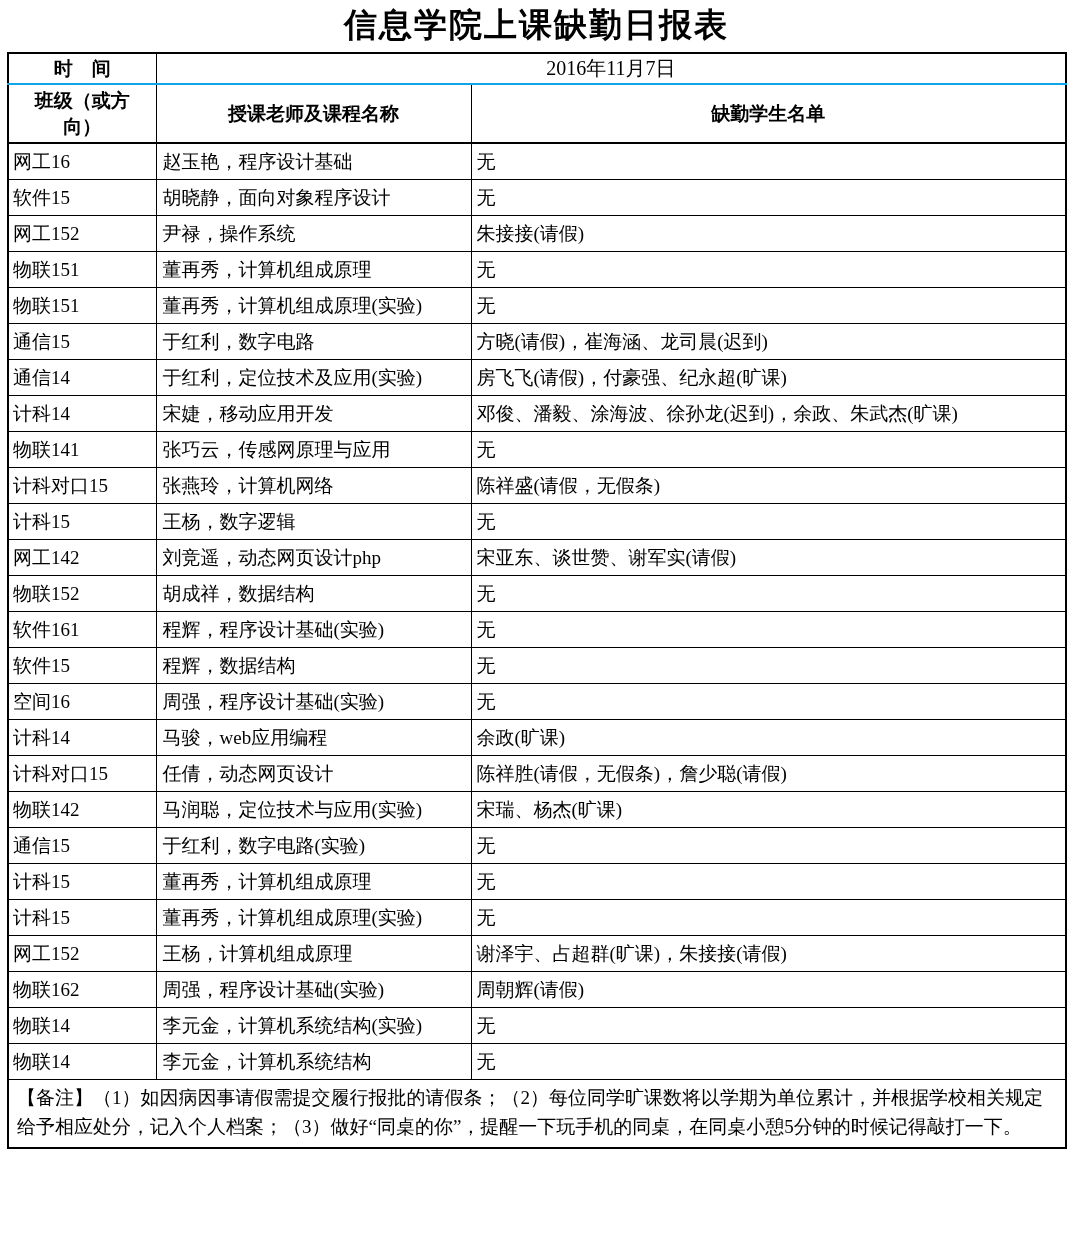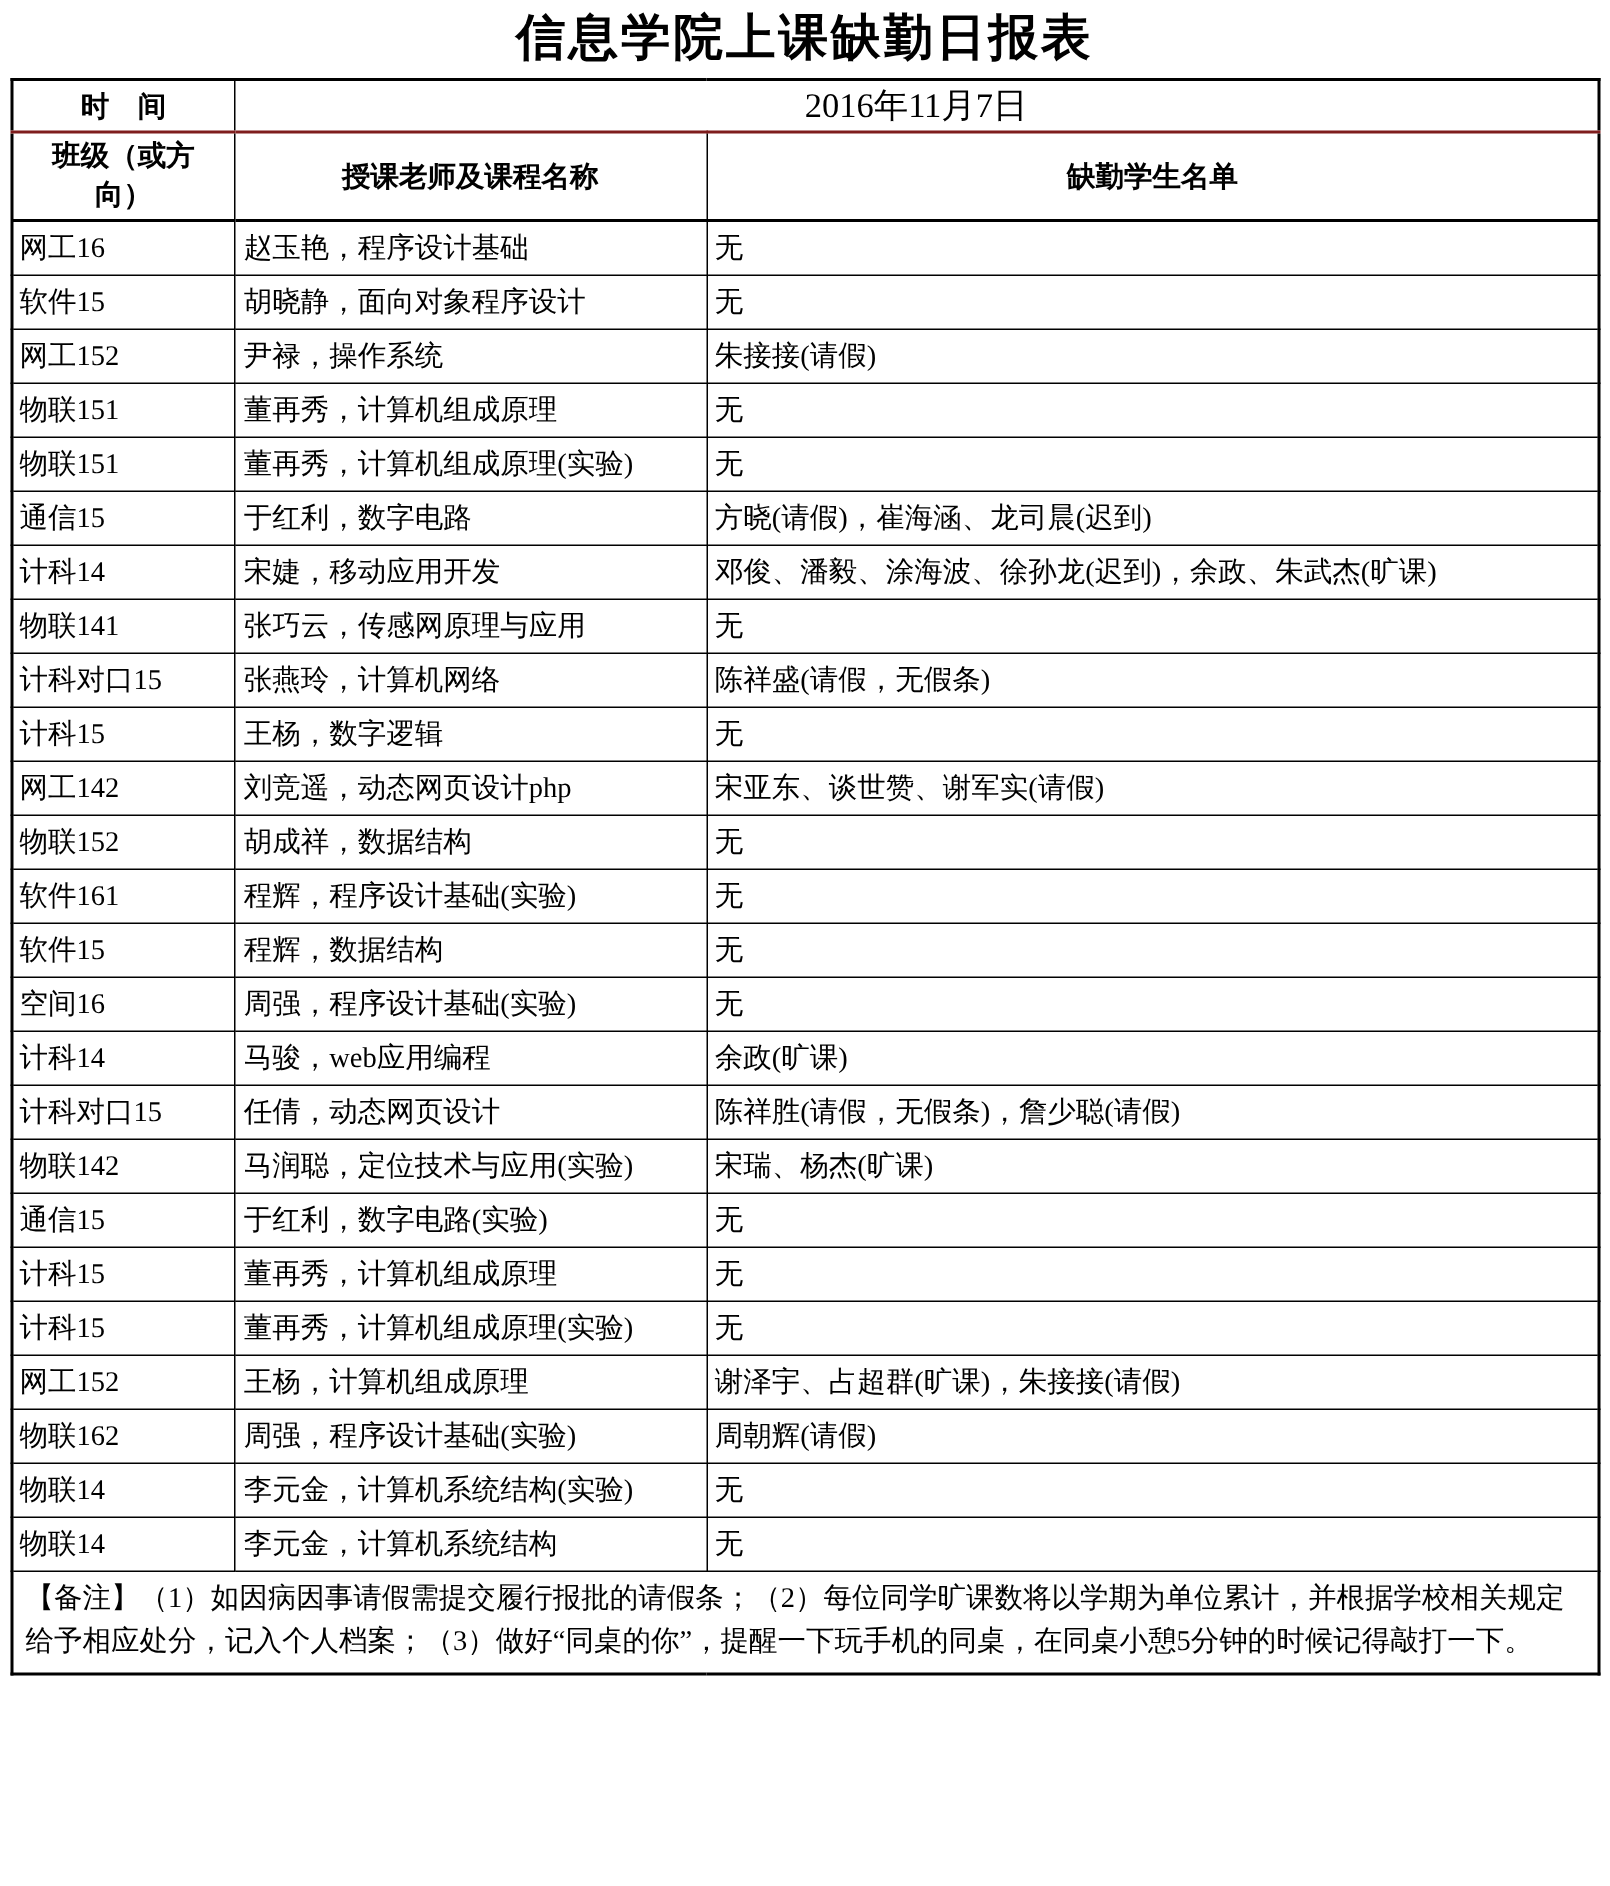--- a/index.html
+++ b/index.html
@@ -39,25 +39,25 @@
     white-space: normal;
   }
   thead th {
     font-weight: bold;
     font-size: 19px;
     text-align: center;
     vertical-align: middle;
   }
   tr.header-row-1 { height: 29px; }
   tr.header-row-2 { height: 59px; }
-  tr.header-row-1 th { border-bottom: 2px solid #7f1d1d; }
+  tr.header-row-1 th { border-bottom: 2px solid #0ea5e9; }
   tr.header-row-2 th { border-bottom: 2px solid #000; }
   th.date-cell {
     font-weight: normal;
-    font-size: 23px;
+    font-size: 20px;
     margin-top: 36px;
   }
   th.class-header {
     padding: 0 14px;
     line-height: 26px;
   }
   tbody td {
     height: 35px;
     font-size: 19px;
     padding: 0 4px 0 4px;
@@ -123,20 +123,25 @@
           <td class="row-class">物联151</td>
           <td class="row-course">董再秀，计算机组成原理(实验)</td>
           <td class="row-absent">无</td>
         </tr>
         <tr>
           <td class="row-class">通信15</td>
           <td class="row-course">于红利，数字电路</td>
           <td class="row-absent">方晓(请假)，崔海涵、龙司晨(迟到)</td>
         </tr>
         <tr>
+          <td class="row-class">通信14</td>
+          <td class="row-course">于红利，定位技术及应用(实验)</td>
+          <td class="row-absent">房飞飞(请假)，付豪强、纪永超(旷课)</td>
+        </tr>
+        <tr>
           <td class="row-class">计科14</td>
           <td class="row-course">宋婕，移动应用开发</td>
           <td class="row-absent">邓俊、潘毅、涂海波、徐孙龙(迟到)，余政、朱武杰(旷课)</td>
         </tr>
         <tr>
           <td class="row-class">物联141</td>
           <td class="row-course">张巧云，传感网原理与应用</td>
           <td class="row-absent">无</td>
         </tr>
         <tr>

